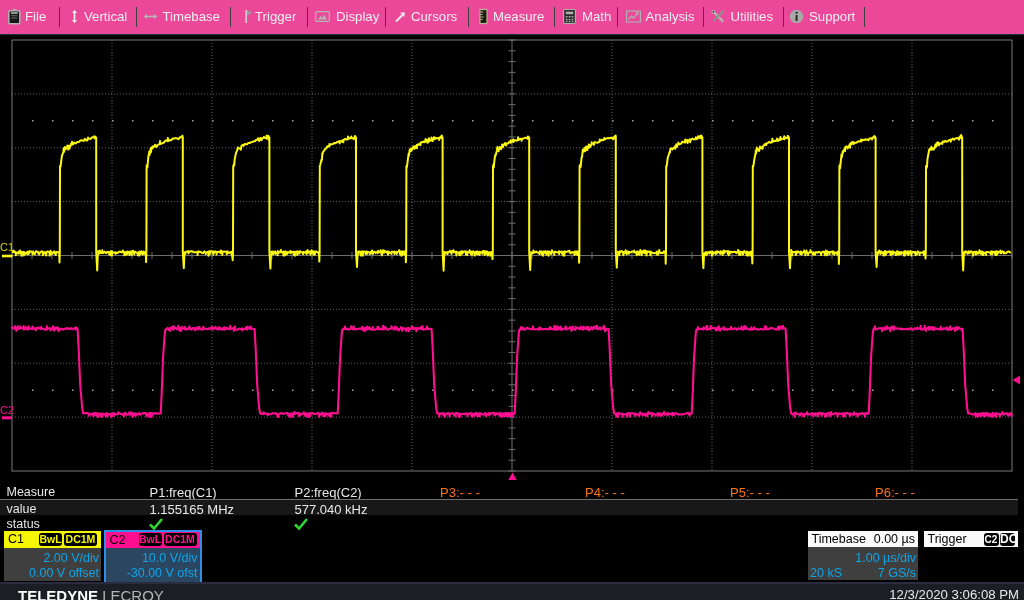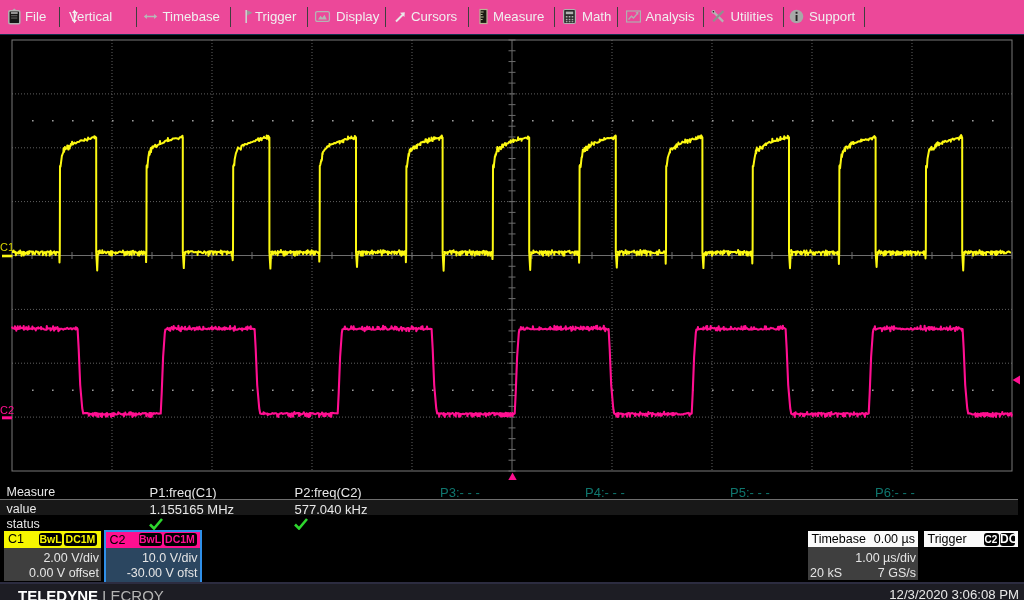--- a/index.html
+++ b/index.html
@@ -2,25 +2,25 @@
 <html><head><meta charset="utf-8"><style>
 html,body{margin:0;padding:0;background:#000;width:1024px;height:600px;overflow:hidden}
 body{font-family:"Liberation Sans",sans-serif;position:relative}
 .menubar{position:absolute;left:0;top:0;width:1024px;height:34px;background:#ec4899}
 .mt{position:absolute;top:9px;font-size:13.2px;color:#f0f0f0;white-space:pre}
 .msep{position:absolute;top:7px;width:1px;height:20px;background:#3f3f3f}
 .bluesep{position:absolute;left:0;top:33.5px;width:1024px;height:1.5px;background:#16304f}
 .plot{position:absolute;left:0;top:35px;width:1024px;height:449px;background:#000}
 .trow{position:absolute;left:0;width:1024px;font-size:13px;color:#e8e8e8}
 .trow span{position:absolute;white-space:pre}
-.dim{color:#0f766e}
+.dim{color:#f97316}
 .valstripe{position:absolute;left:0;top:499px;width:1018px;height:14.5px;background:#181818;border-top:1px solid #6e6e6e}
 .box{position:absolute;top:530.5px;height:50px;font-size:12.5px}
 .bhead{height:17px;position:relative}
-.bbody{height:33px;position:relative;color:#e5e5e5}
+.bbody{height:33px;position:relative;color:#0ea5e9}
 .pill{position:absolute;top:2px;height:13px;border-radius:3px;background:#000;font-weight:bold;font-size:10.5px;text-align:center;line-height:13.5px}
 .r1{position:absolute;top:3.5px;right:2px;white-space:pre}
 .r2{position:absolute;top:18.5px;right:2px;white-space:pre}
 .l2{position:absolute;top:18.5px;left:2.5px;white-space:pre}
 .bottombar{position:absolute;left:0;top:582px;width:1024px;height:18px;background:#1d1d24;border-top:2px solid #2c2c40;box-sizing:border-box}
 </style></head><body>
 <div class="plot">
     <svg width="1024" height="449" viewBox="0 35 1024 449" style="position:absolute;left:0;top:0">
 <line x1="112.0" y1="40" x2="112.0" y2="471" stroke="#606060" stroke-width="1" stroke-dasharray="1 2"></line>
 <line x1="212.0" y1="40" x2="212.0" y2="471" stroke="#606060" stroke-width="1" stroke-dasharray="1 2"></line>
@@ -59,21 +59,21 @@
         <path d="M3.6 2.8 L6.3 0.6 L9 2.8 Z" fill="#b2b2b2"></path>
         <rect x="2.9" y="4.2" width="6.8" height="1.6" fill="#b2b2b2"></rect>
         <rect x="3.1" y="7" width="6.2" height="1.3" fill="#585858"></rect>
         <rect x="3.1" y="9.4" width="6.2" height="1.3" fill="#585858"></rect>
       </svg></div>
 <div class="mt" style="left:25px">File</div>
 <div class="msep" style="left:58.5px"></div>
 <div style="position:absolute;left:66px;top:8px"><svg width="17" height="17" viewBox="0 0 17 17">
         <path d="M8.5 1.8 L11 4.9 H9.3 V12.1 H11 L8.5 15.2 L6 12.1 H7.7 V4.9 H6 Z" fill="#f2f2f2"></path>
       </svg></div>
-<div class="mt" style="left:69px">Vertical</div>
+<div class="mt" style="left:84px">Vertical</div>
 <div class="msep" style="left:136px"></div>
 <div style="position:absolute;left:142px;top:8px"><svg width="17" height="17" viewBox="0 0 17 17">
         <path d="M1.8 8.5 L4.9 6 V7.7 H12.1 V6 L15.2 8.5 L12.1 11 V9.3 H4.9 V11 Z" fill="#b8b8b8"></path>
       </svg></div>
 <div class="mt" style="left:162.5px">Timebase</div>
 <div class="msep" style="left:230px"></div>
 <div style="position:absolute;left:240px;top:8px"><svg width="17" height="17" viewBox="0 0 17 17">
         <rect x="5.4" y="2" width="1.6" height="13" fill="#cfcfcf"></rect>
         <path d="M7 2.2 L12.5 4.8 L7 7.4 Z" fill="#9a9a9a"></path>
       </svg></div>

